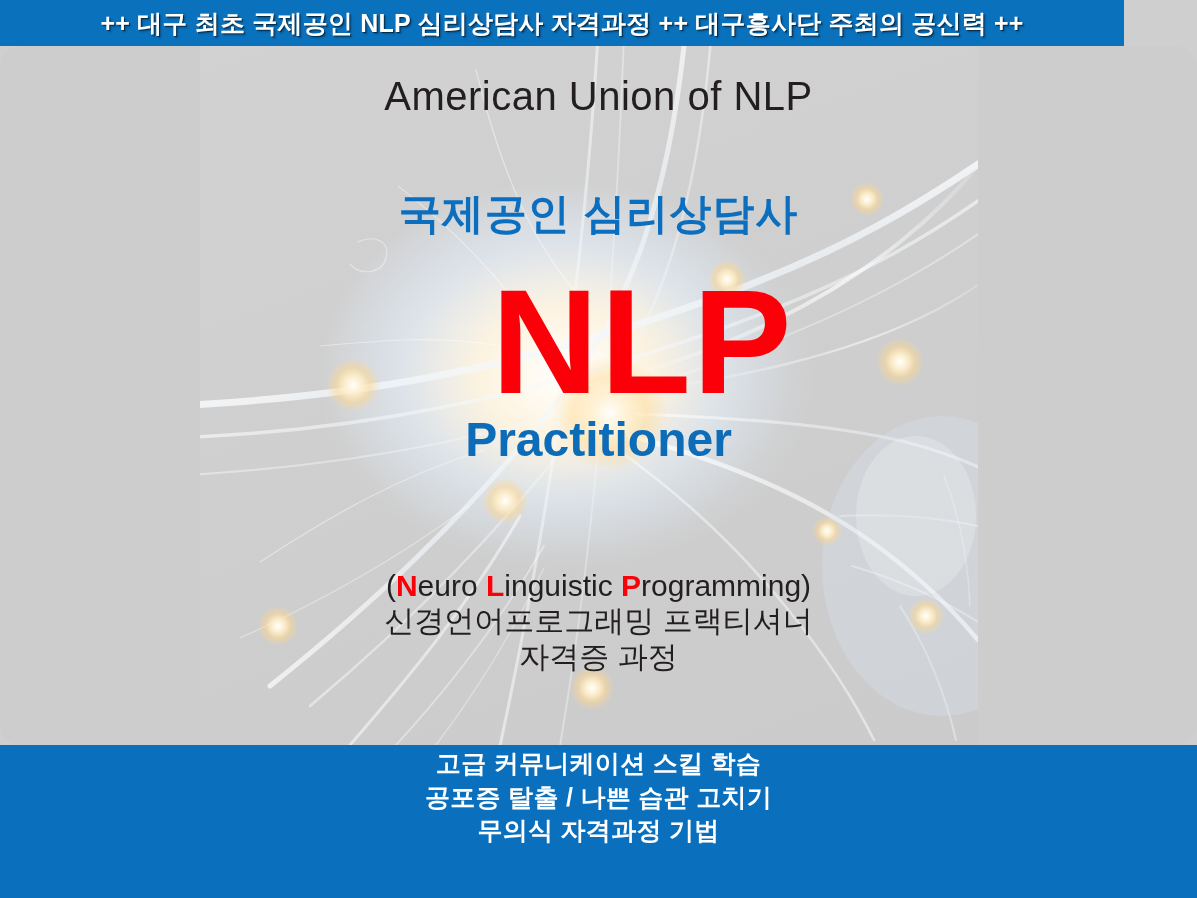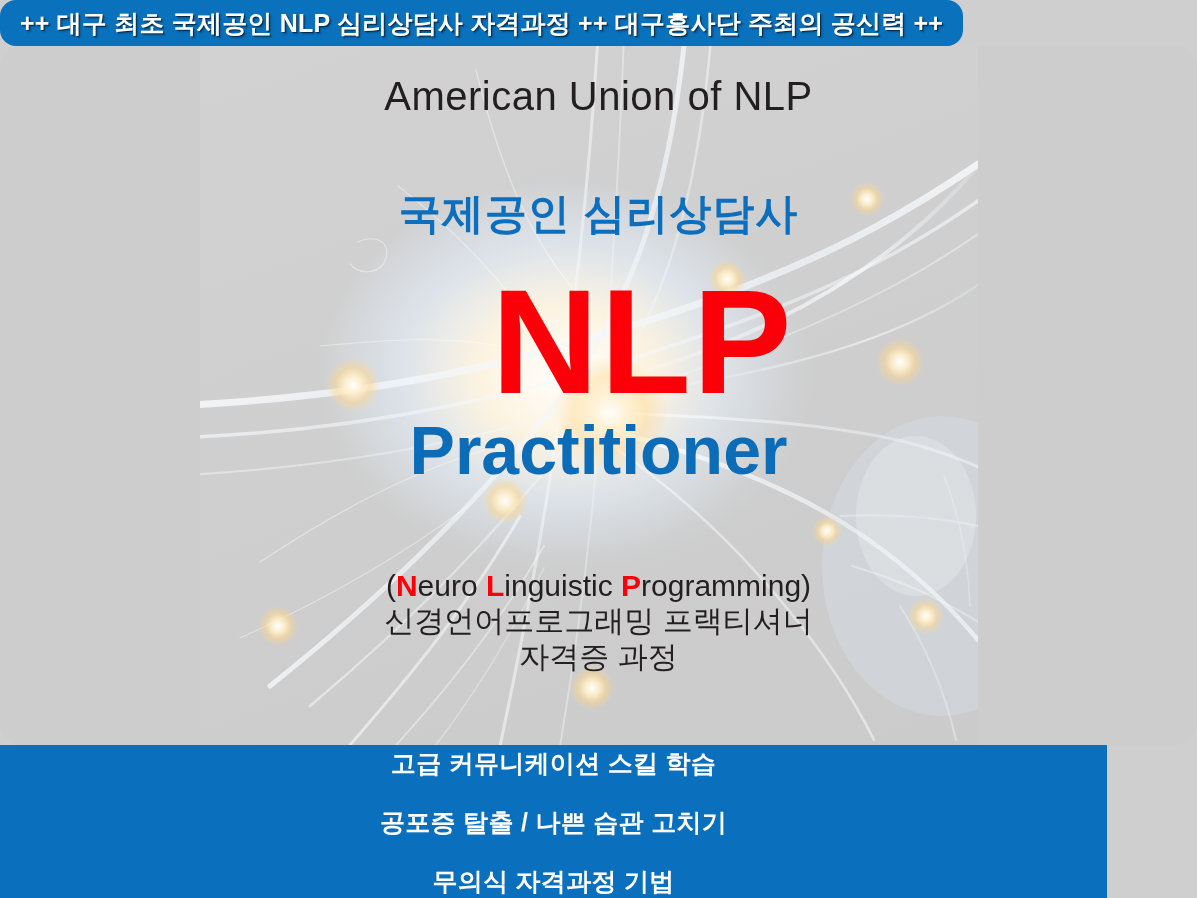--- a/index.html
+++ b/index.html
@@ -18,28 +18,27 @@
     height: 898px;
     overflow: hidden;
     background: #cfcfcf;
   }
 
   
   .top-banner {
     position: absolute;
     left: 0;
     top: 0;
-    width: 963px;
+    width: 1124px;
     height: 46px;
     background: #0a71bd;
     display: flex;
     align-items: center;
     justify-content: center;
     z-index: 40;
-    border-radius: 16px;
   }
   .top-banner-text {
     color: #ffffff;
     font-size: 25px;
     font-weight: bold;
     letter-spacing: 0.2px;
     white-space: nowrap;
     text-shadow:
       1px 1px 0 rgba(0,0,0,0.45),
       2px 2px 2px rgba(0,0,0,0.30);
@@ -136,21 +135,21 @@
     font-weight: bold;
     color: #fb0008;
     letter-spacing: 2px;
     padding-left: 44px;
   }
   .practitioner {
     position: absolute;
     left: 0;
     top: 370px;
     width: 1197px;
-    font-size: 68px;
+    font-size: 48px;
     line-height: 1;
     font-weight: bold;
     color: #0d6cb8;
     letter-spacing: 0px;
   }
 
   
   .subtitle-block {
     position: absolute;
     left: 0;
@@ -175,28 +174,28 @@
     line-height: 1.20;
     font-weight: normal;
     text-align: center;
   }
 
   
   .bottom-panel {
     position: absolute;
     left: 0;
     top: 745px;
-    width: 1107px;
+    width: 1197px;
     height: 153px;
     background: #0a6fbc;
     z-index: 40;
     display: flex;
     flex-direction: column;
     align-items: center;
-    justify-content: space-between;
+    justify-content: flex-start;
     padding-top: 2px;
     box-sizing: border-box;
   }
   .bottom-line {
     color: #ffffff;
     font-size: 25px;
     font-weight: bold;
     line-height: 1.34;
     letter-spacing: 0.3px;
     white-space: nowrap;

